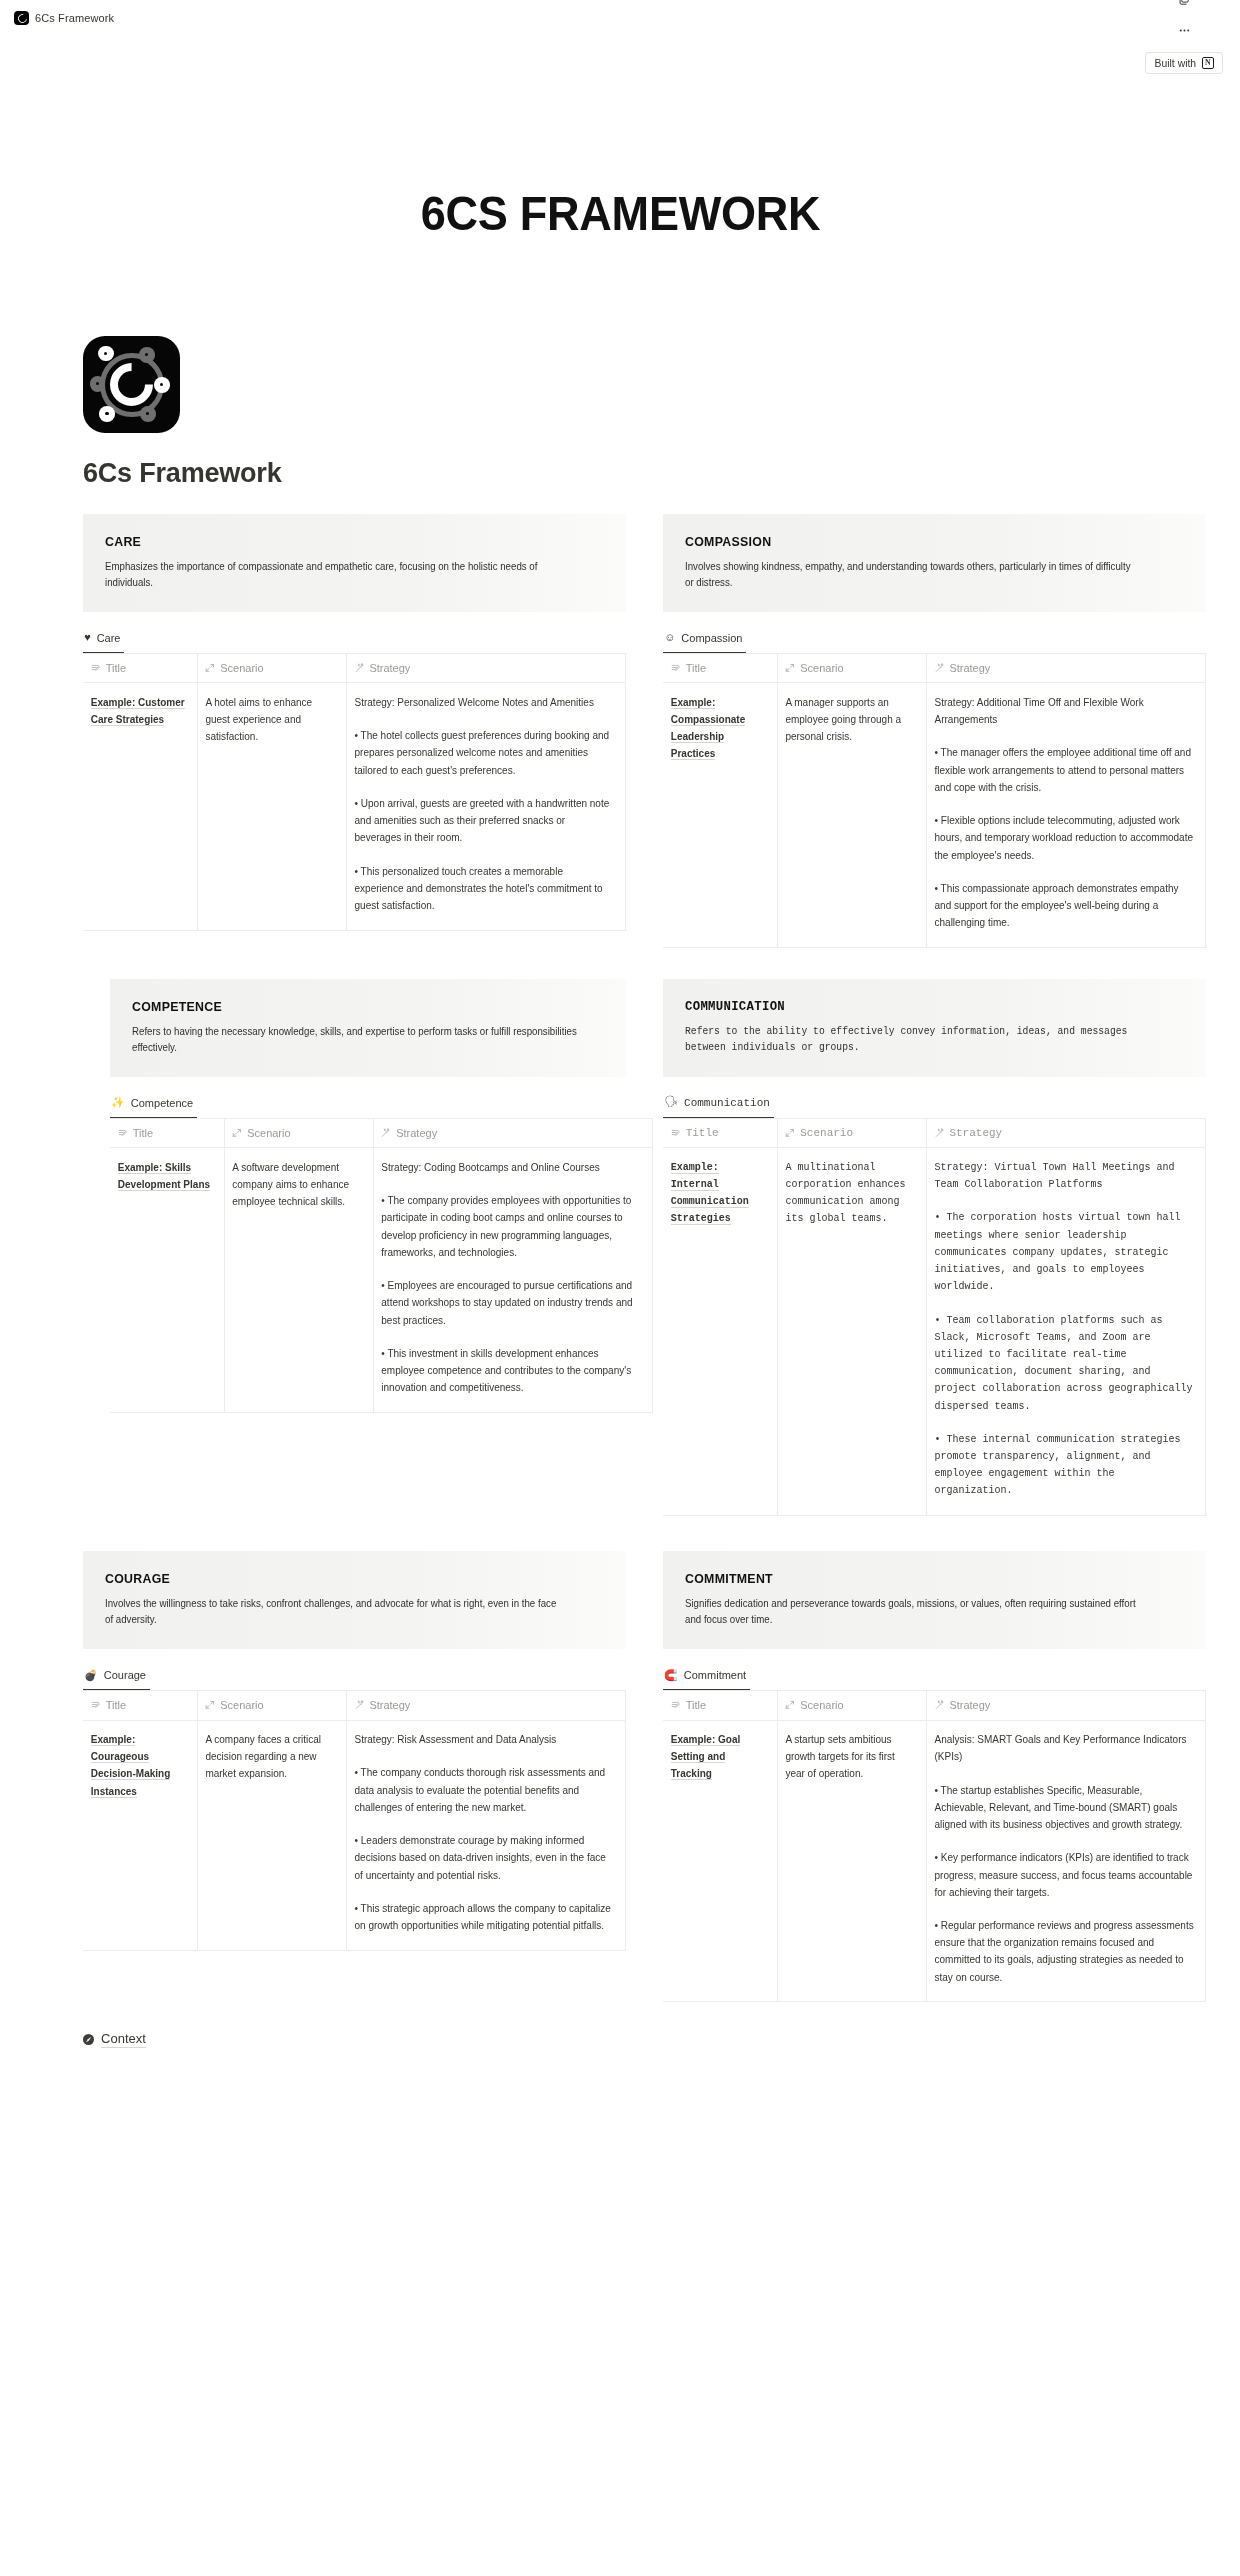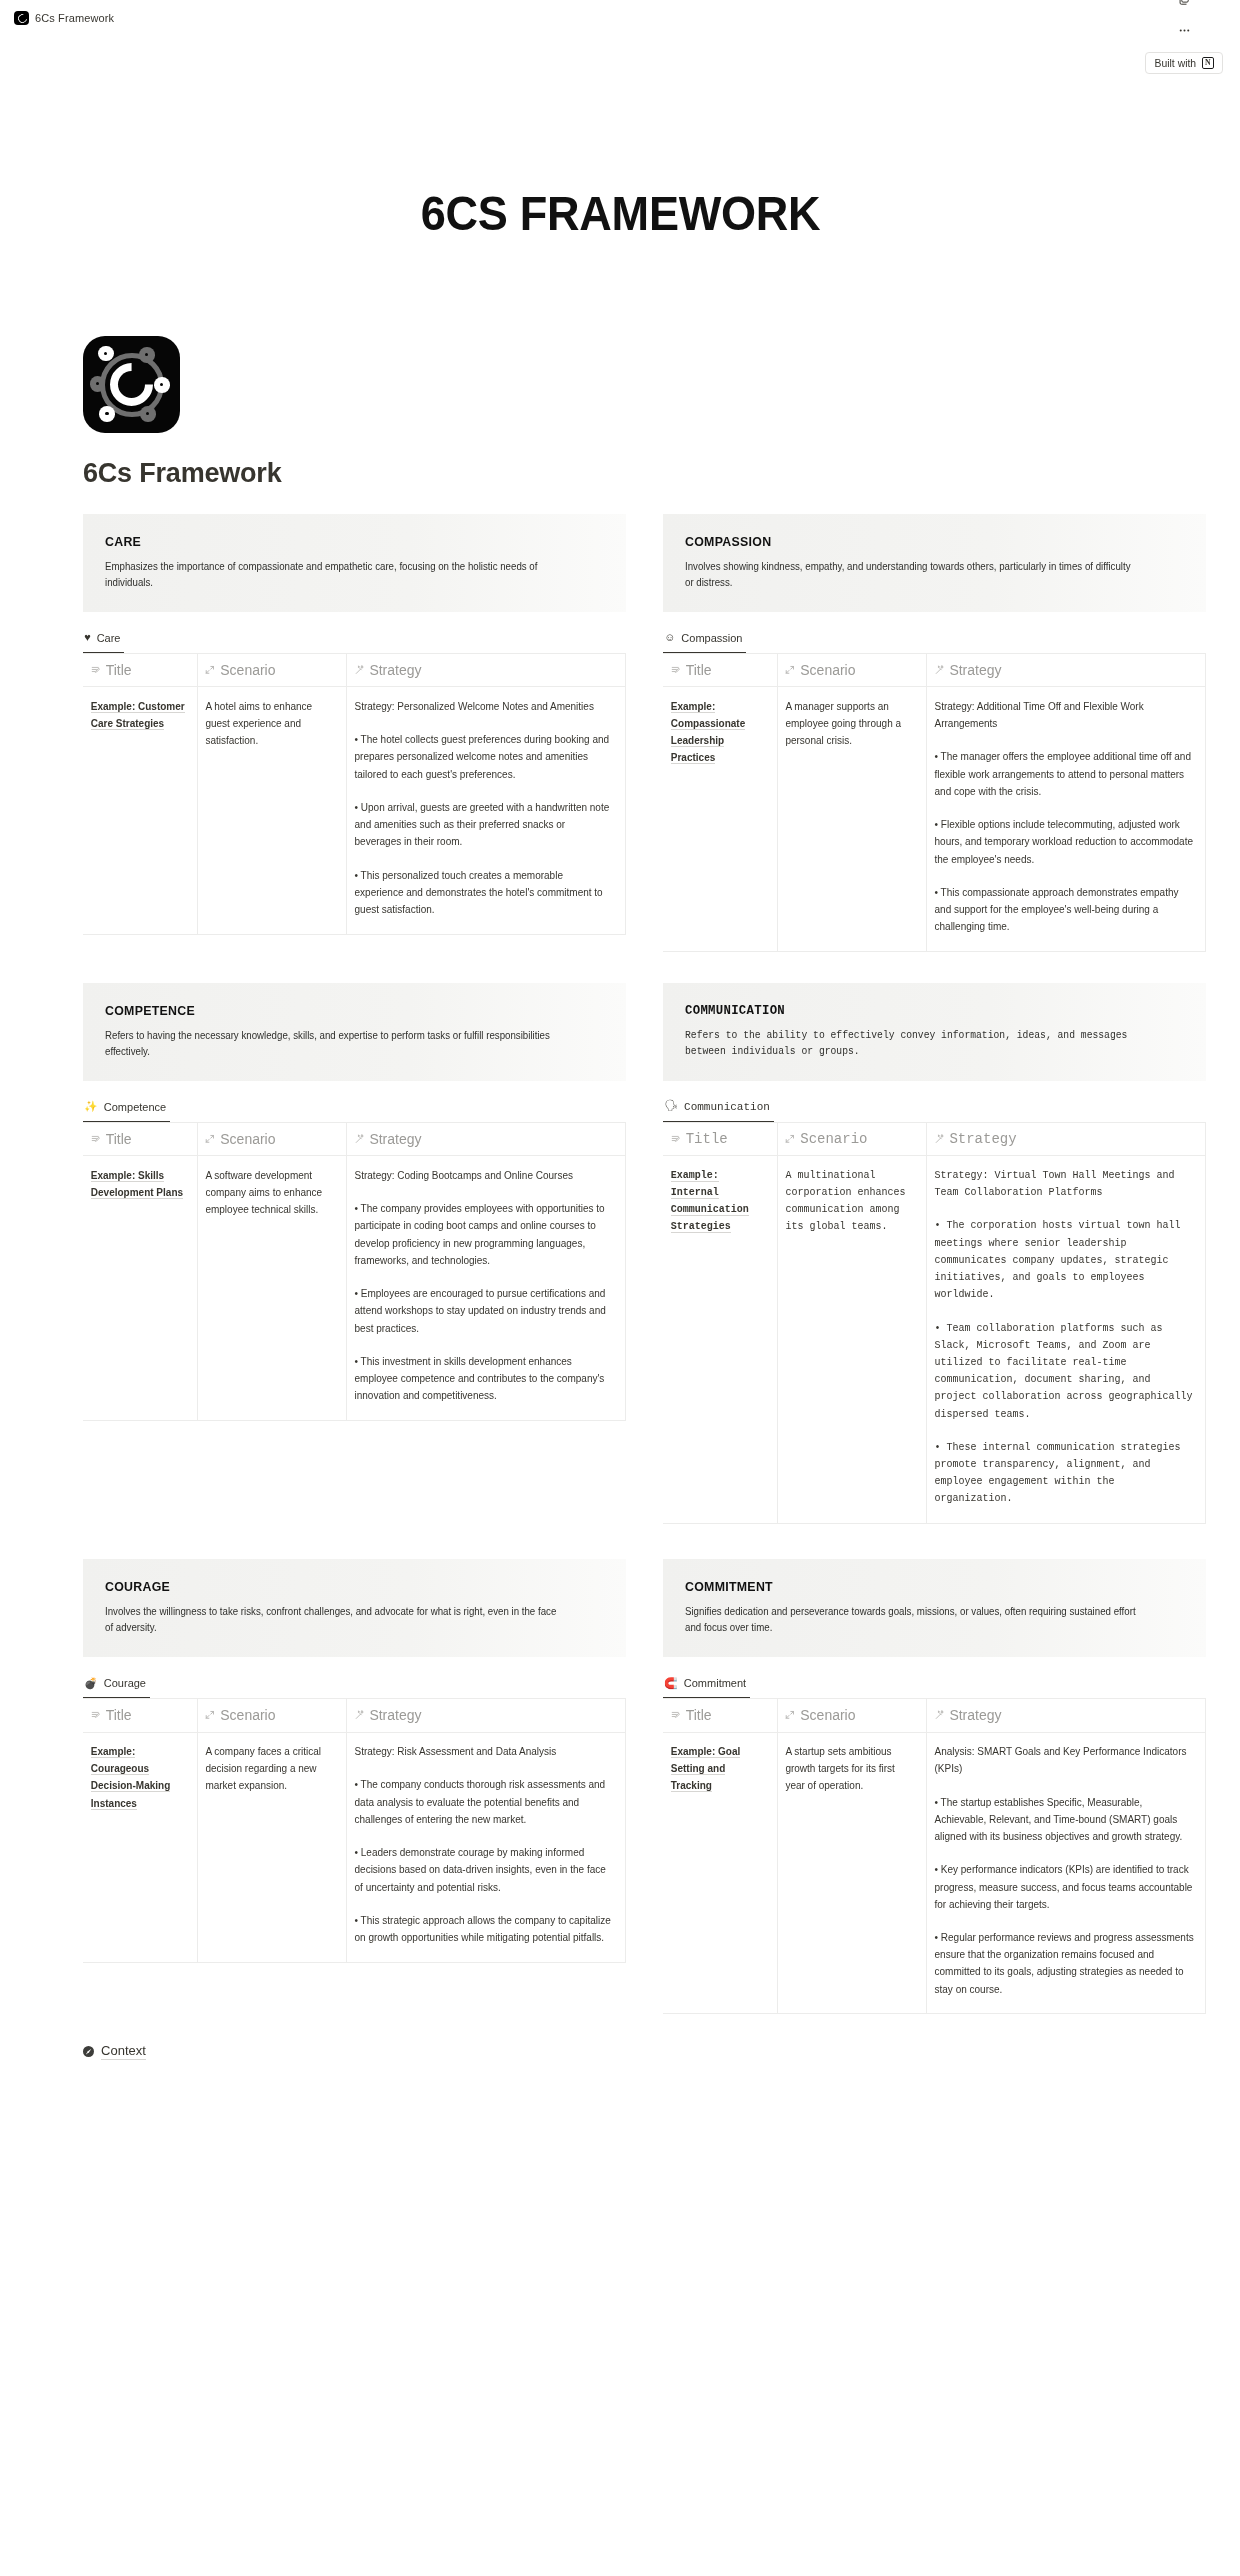--- a/index.html
+++ b/index.html
@@ -155,21 +155,21 @@
     margin-top: 0;
     border-top: 0.6px solid #ececeb;
   }
   table.db col.c1 { width: 114px; }
   table.db col.c2 { width: 149px; }
   table.db col.c3 { width: 279px; }
 
   table.db th {
     text-align: right;
     font-weight: 400;
-    font-size: 14px;
+    font-size: 11px;
     color: #9b9a97;
     padding: 8.4px 9px 8.4px 7.8px;
     border-right: 0.6px solid #ececeb;
     border-bottom: 0.6px solid #ececeb;
     vertical-align: middle;
   }
   table.db th:last-child { border-right: 0.6px solid #ececeb; }
   .th-wrap { display: flex; align-items: center; gap: 5.2px; }
   .th-wrap svg { flex: none; display:block; }
 
@@ -395,21 +395,21 @@
               <p>Strategy: Additional Time Off and Flexible Work Arrangements</p>
               <p>• The manager offers the employee additional time off and flexible work arrangements to attend to personal matters and cope with the crisis.</p>
               <p>• Flexible options include telecommuting, adjusted work hours, and temporary workload reduction to accommodate the employee's needs.</p>
               <p>• This compassionate approach demonstrates empathy and support for the employee's well-being during a challenging time.</p>
             </td>
           </tr>
             </tbody>
         </table>
       </div>
 
-      <div class="cell" style="margin-top:31px;">
+      <div class="cell" style="margin-top:31px;margin-left:27px;">
         <div class="banner">
           <h2>COMPETENCE</h2>
           <p>Refers to having the necessary knowledge, skills, and expertise to perform tasks or fulfill responsibilities effectively.</p>
         </div>
         <div class="db-tab">
           <span class="emo">✨</span>
           <span>Competence</span>
         </div>
         <table class="db">
           <colgroup>

